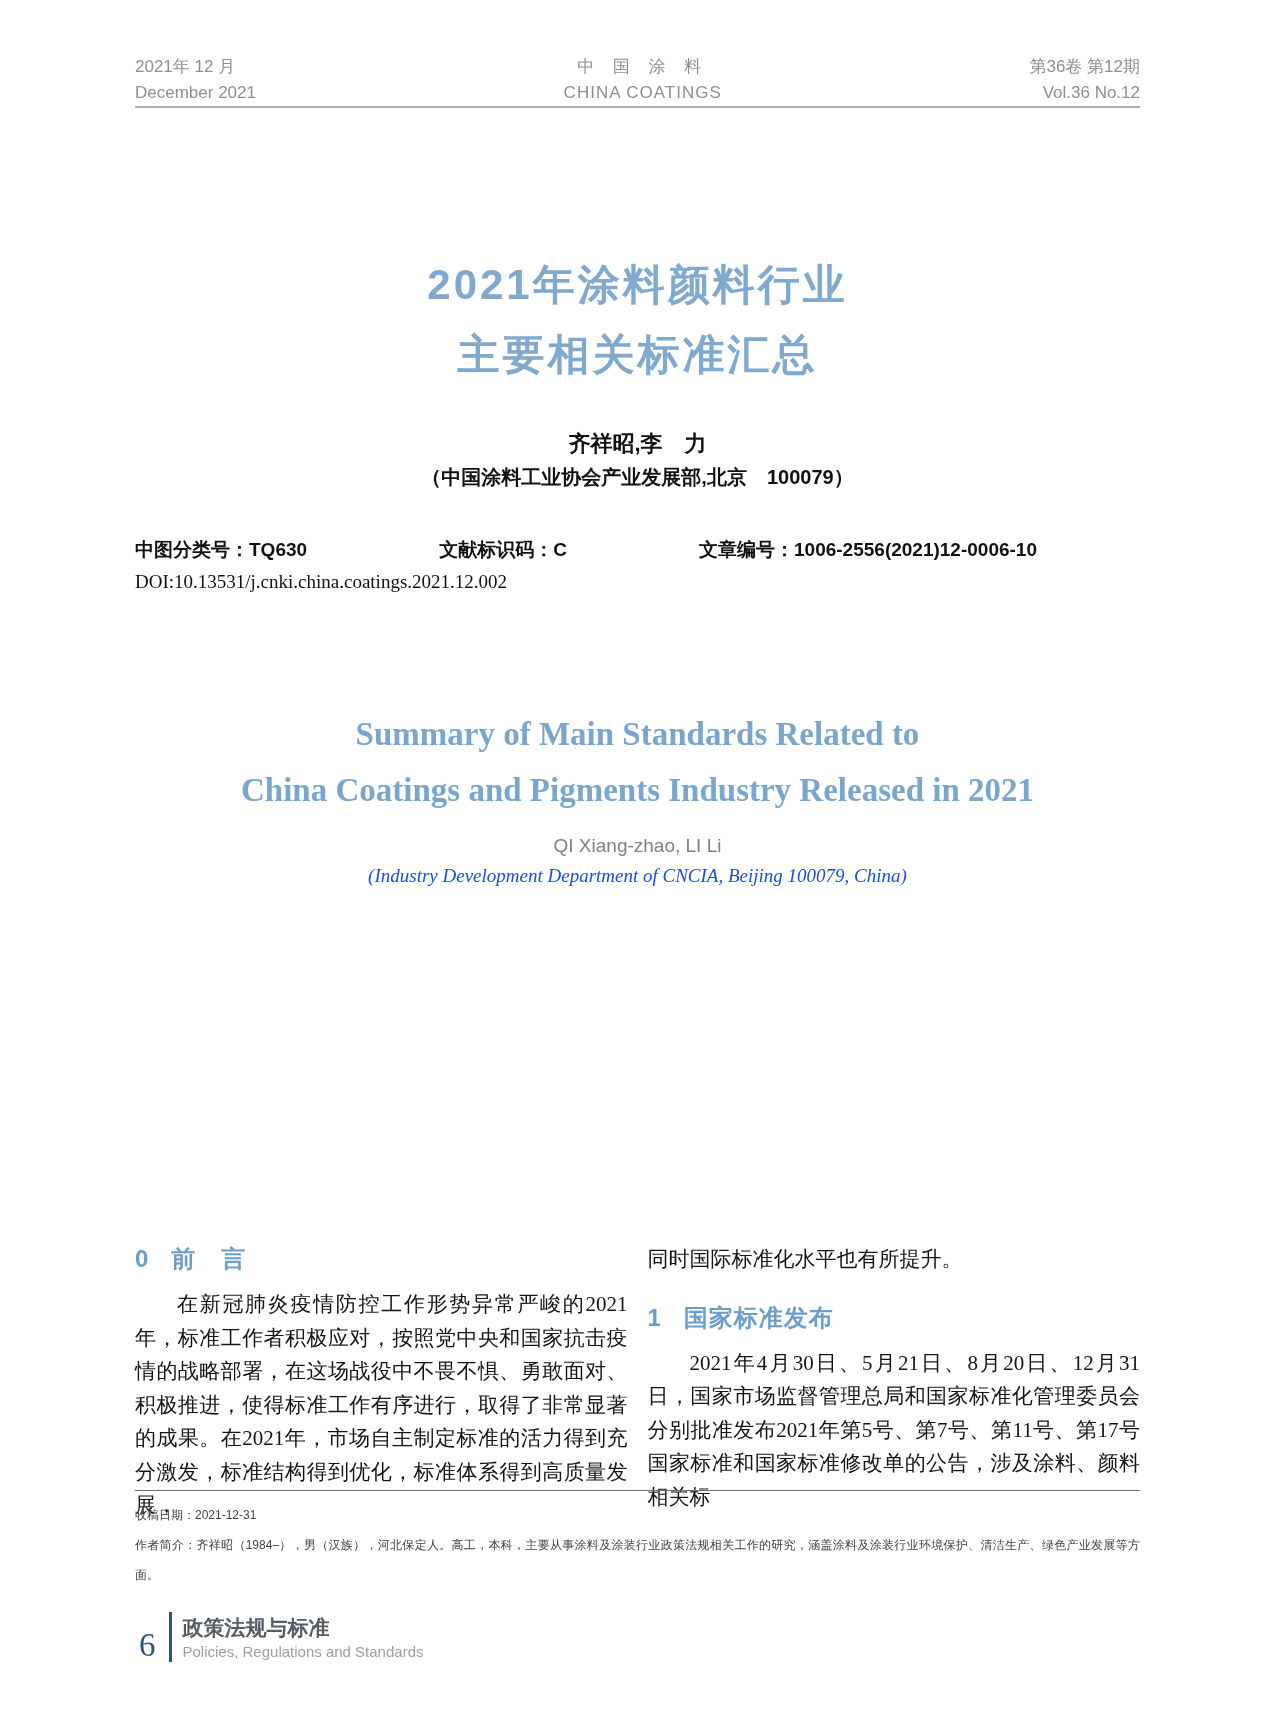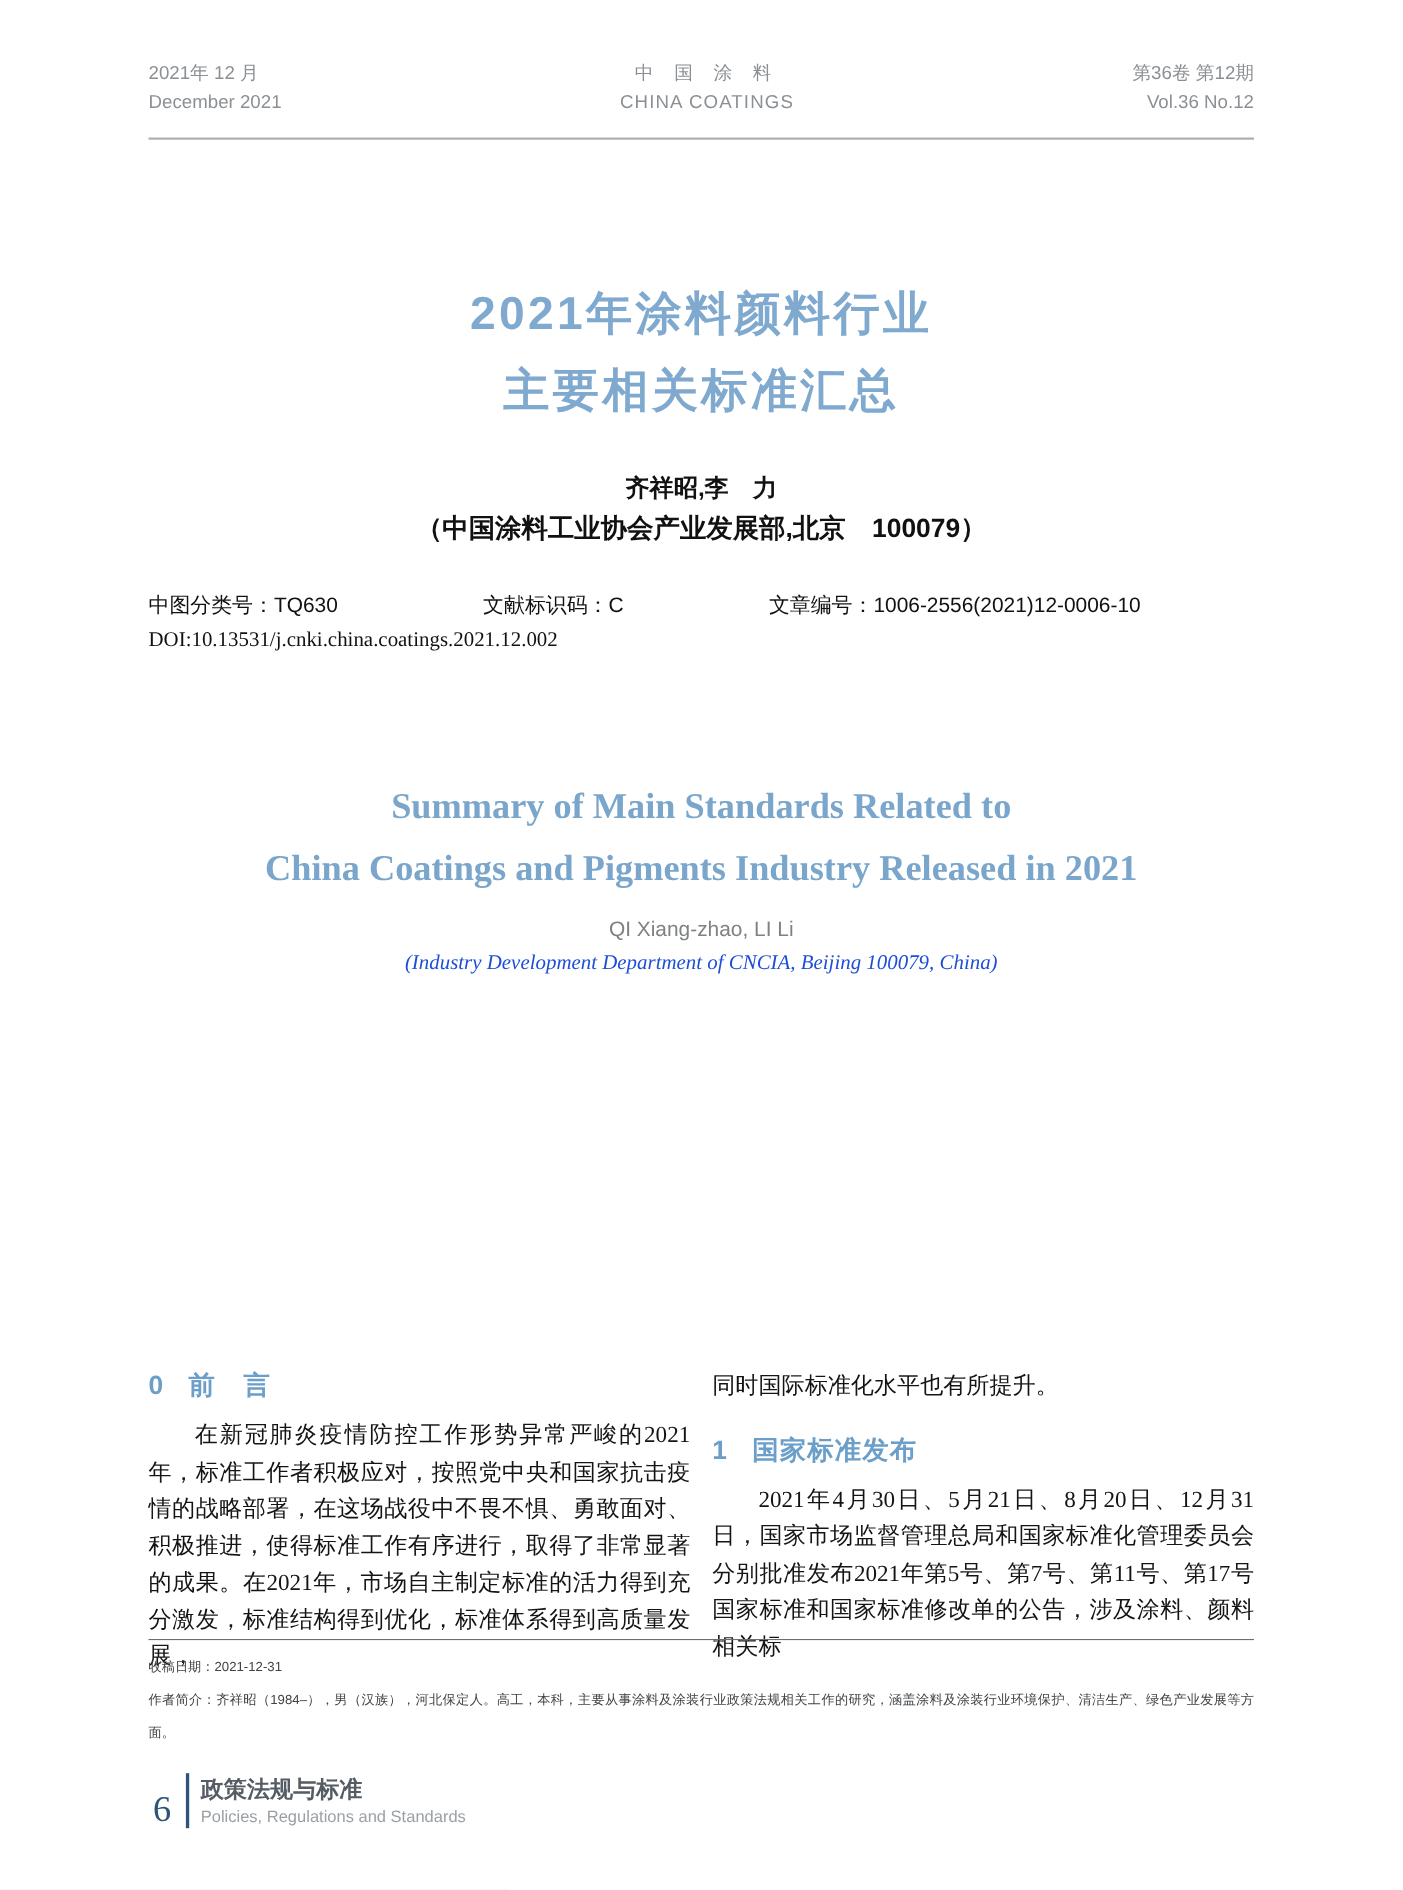--- a/index.html
+++ b/index.html
@@ -9,48 +9,48 @@
     margin:0 auto;
     background:#ffffff;
     font-family:"Liberation Sans",sans-serif;
     color:#141414;
     overflow:hidden;
   }
   
   .header{
     position:absolute;top:54px;left:135px;right:135px;
     display:flex;justify-content:space-between;
-    padding-bottom:19px;border-bottom:2px solid #abafb4;
+    padding-bottom:0;border-bottom:2px solid #abafb4;
     font-size:17px;line-height:26px;color:#8b9095;
   }
   .h-col.center{text-align:center;}
   .h-col.right{text-align:right;}
   .journal-cn{letter-spacing:7px;}
   .journal-en{letter-spacing:1px;}
   
   .cn-title{
     position:absolute;top:250px;left:0;width:100%;
     text-align:center;font-weight:bold;
     font-size:42px;line-height:70px;letter-spacing:3px;
     color:#7fa9ce;
   }
   
   .authors{
     position:absolute;top:429px;left:0;width:100%;
     text-align:center;font-size:22px;font-weight:bold;color:#111;
   }
   .affiliation{
     position:absolute;top:464px;left:0;width:100%;
-    text-align:center;font-size:24px;font-weight:bold;color:#111;
+    text-align:center;font-size:20px;font-weight:bold;color:#111;
   }
   
   .meta-row{
     position:absolute;top:537px;left:135px;width:902px;
     display:flex;justify-content:space-between;
-    font-size:19px;font-weight:normal;color:#111;
+    font-size:19px;font-weight:bold;color:#111;
   }
   .doi-line{
     position:absolute;top:571px;left:135px;
     font-family:"Liberation Serif",serif;
     font-size:19px;color:#111;
   }
   
   .en-title{
     position:absolute;top:706px;left:0;width:100%;
     text-align:center;

